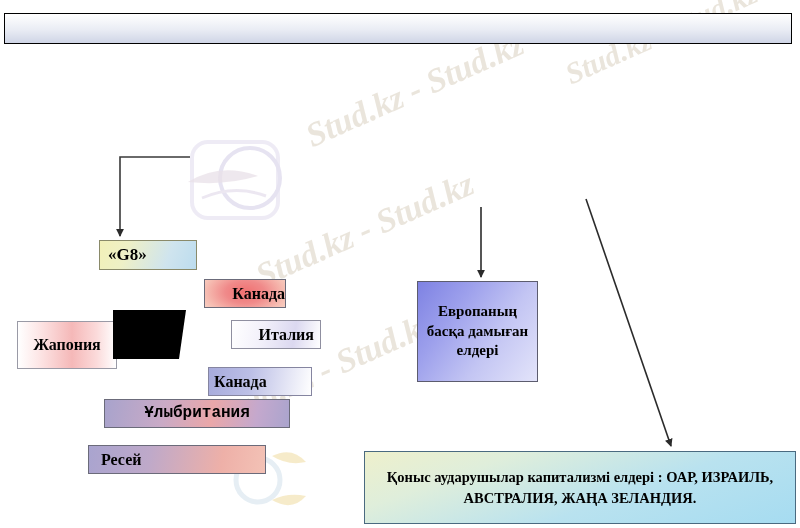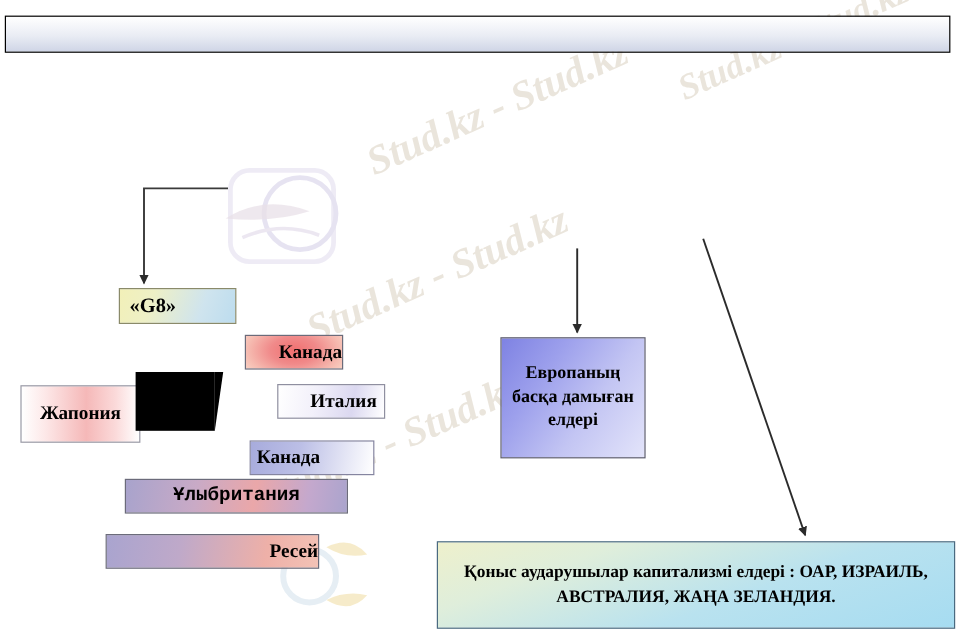--- a/index.html
+++ b/index.html
@@ -166,21 +166,21 @@
   #node-uk {
     left: 104px; top: 399px; width: 186px; height: 29px;
     background: linear-gradient(100deg, #a8a3cc 0%, #c9aac6 32%, #eaa7a9 58%, #c4a8cd 82%, #aaa4cd 100%);
     font-size: 16px;
     font-family: Liberation Mono, monospace;
   }
   #node-russia {
     left: 88px; top: 445px; width: 178px; height: 29px;
     background: linear-gradient(100deg, #a9a4cf 0%, #bfa9c9 35%, #eeb0a8 75%, #f3c2b6 100%);
     font-size: 16px;
-    justify-content: flex-end;
+    justify-content: flex-start;
     padding-left: 12px;
   }
   #node-europe {
     left: 417px; top: 281px; width: 121px; height: 101px;
     background: linear-gradient(125deg, #7e82e3 0%, #9da0ec 30%, #c3c5f3 62%, #e3e4fa 100%);
     border-color: #5c5c6e;
     font-size: 15px;
     flex-direction: column;
   }
   #node-europe .lbl { line-height: 1.32; }

